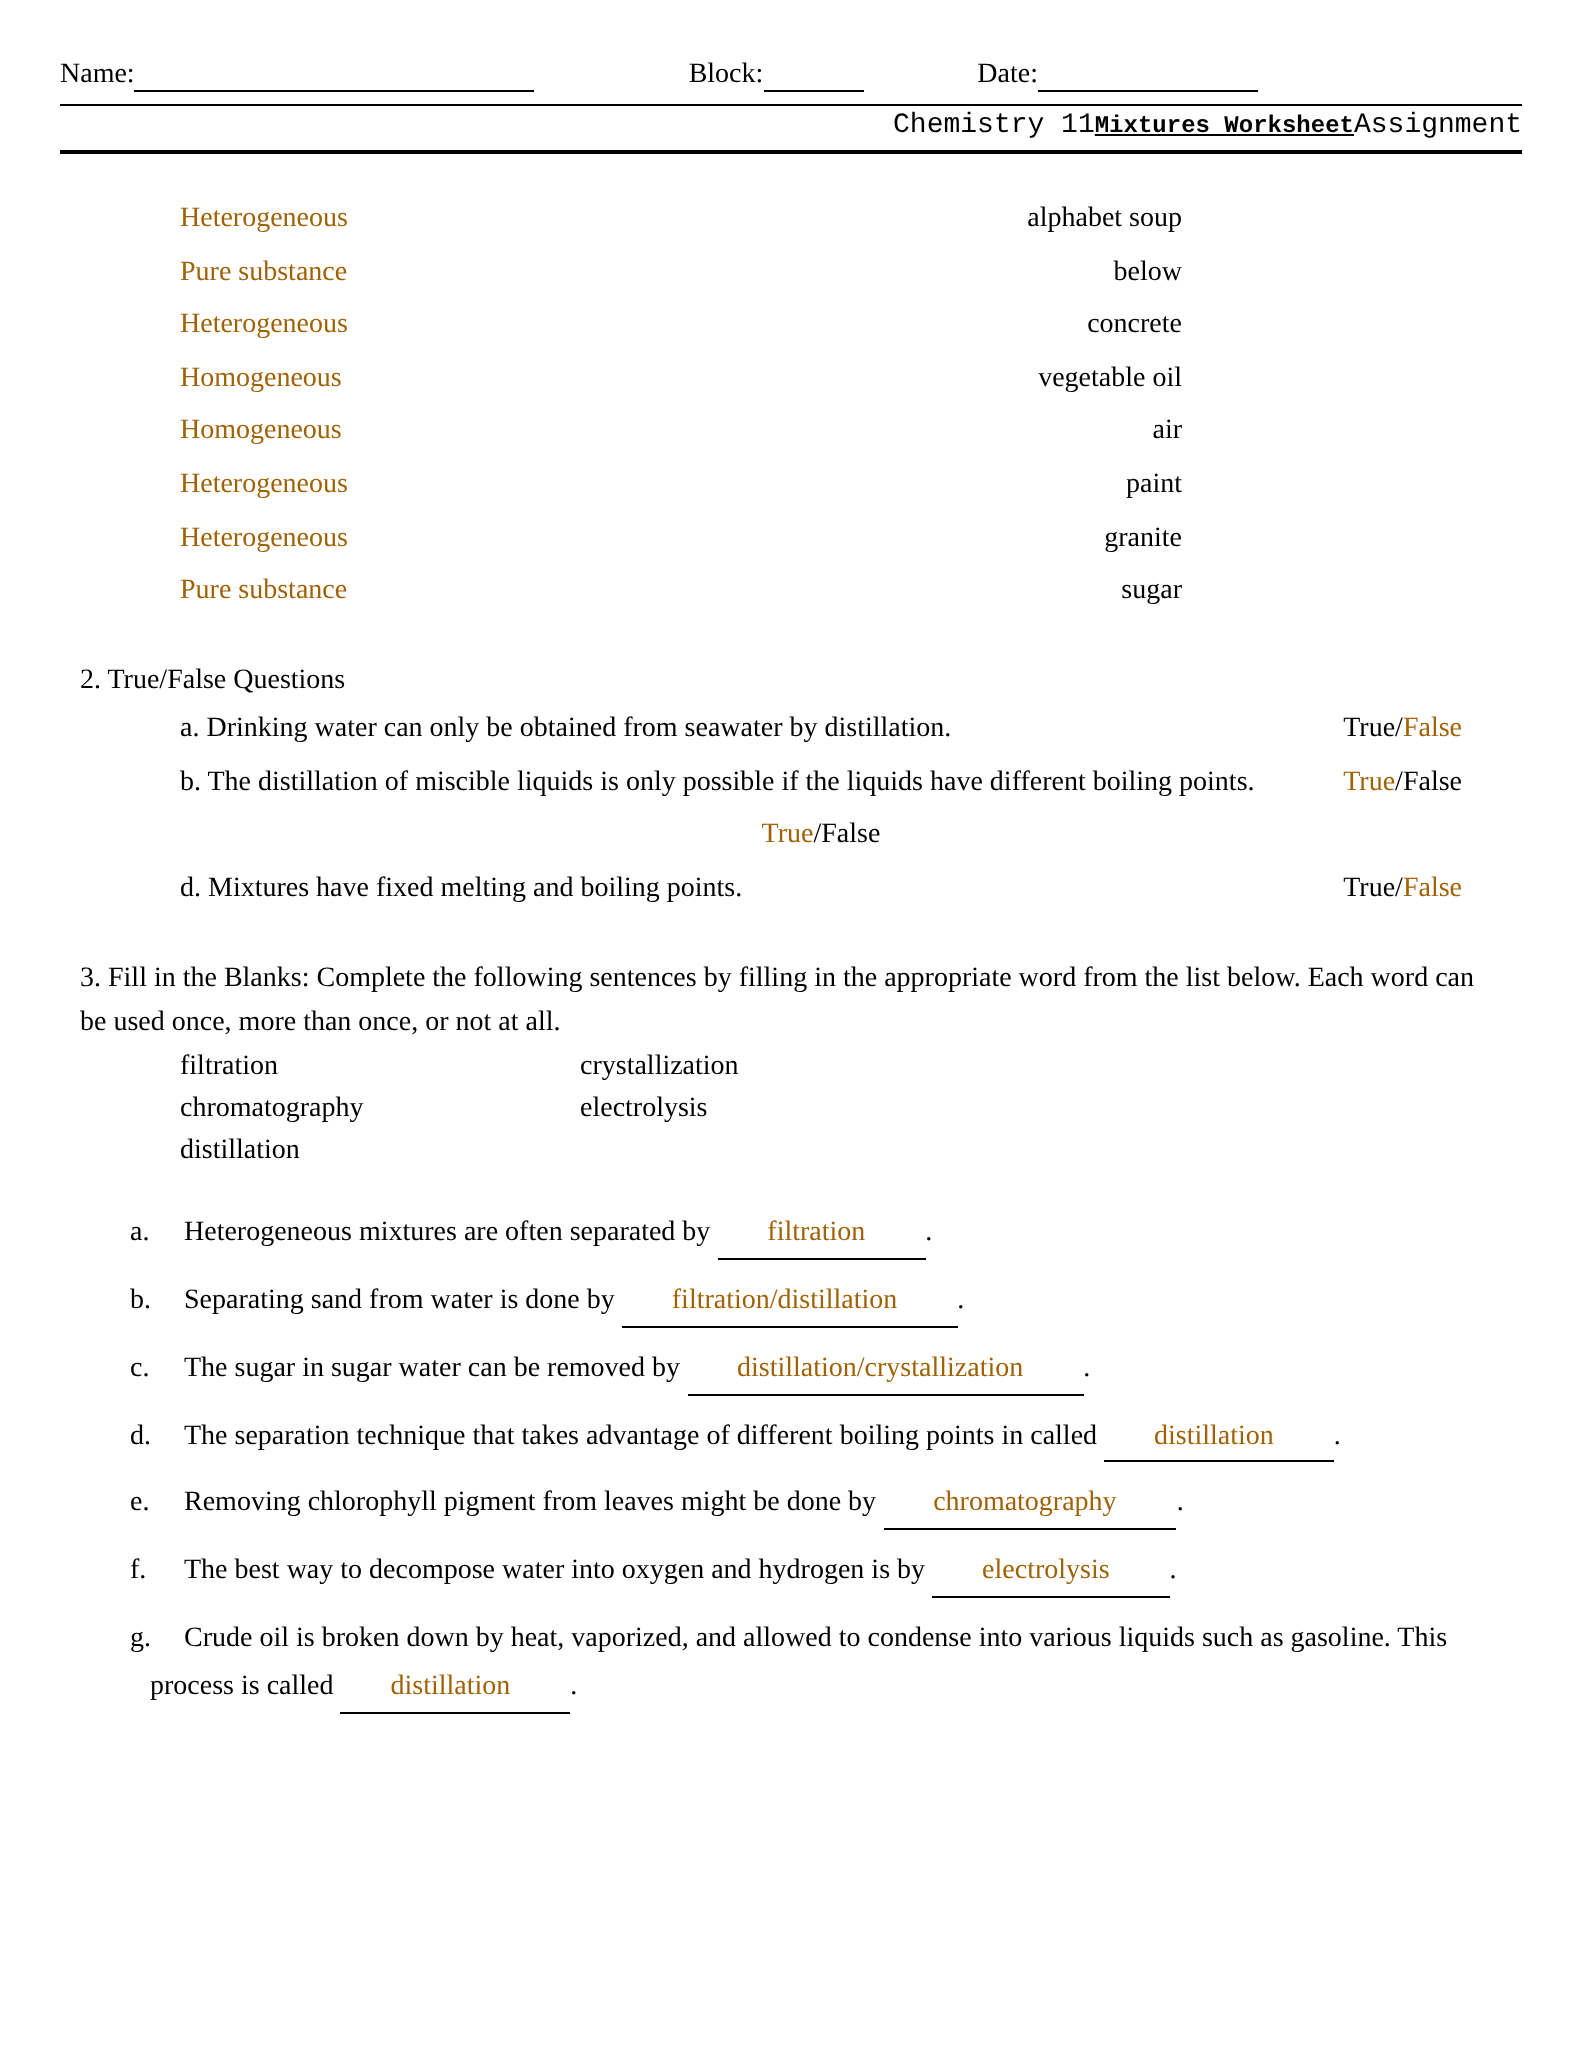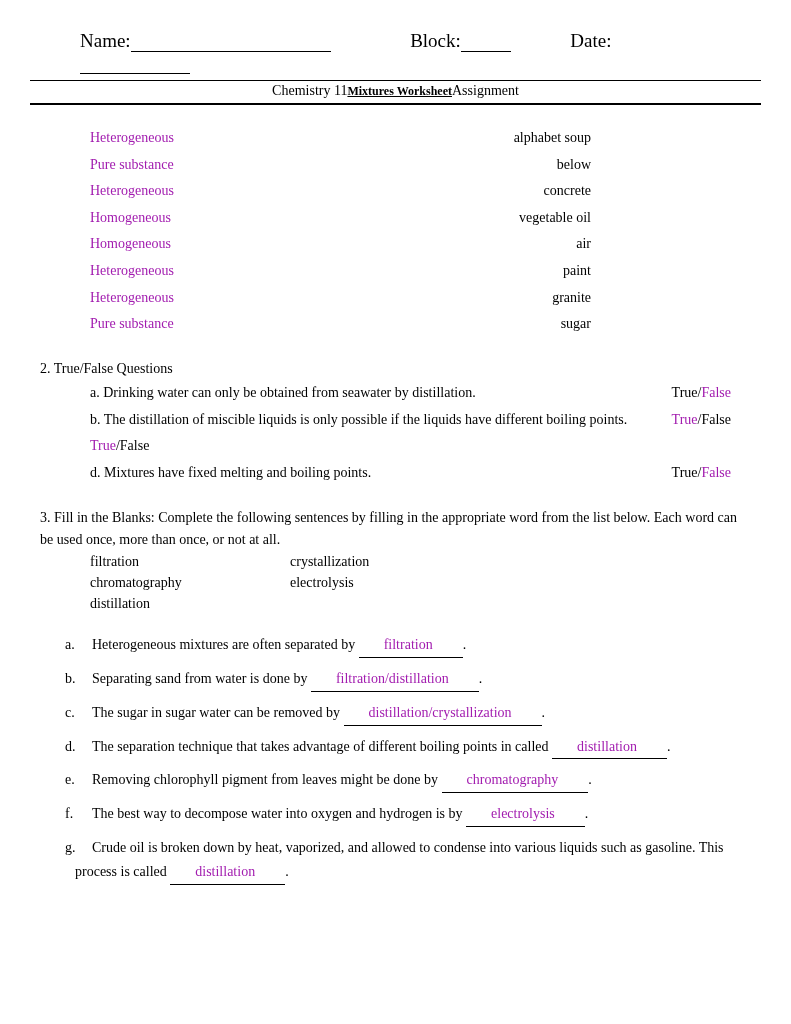--- a/index.html
+++ b/index.html
@@ -6,67 +6,67 @@
     margin: 0;
     font-family: "Times New Roman", Times, serif;
     font-size: 14px;
     color: #000;
     background: #fff;
     width: 791px;
     padding: 30px 30px 30px 30px;
     box-sizing: border-box;
   }
   .header-line {
-    margin-left: 50px;
     margin-right: 50px;
-    font-size: 19px;
+    font-size: 14px;
   }
   .blank-line {
     display: inline-block;
     border-bottom: 1px solid #000;
     vertical-align: bottom;
   }
   .hr-thin {
     border: none;
     border-top: 1px solid #000;
     margin: 6px 0 2px 0;
   }
   .hr-thick {
     border: none;
     border-top: 2px solid #000;
     margin: 4px 0 8px 0;
   }
   .title-row {
     display: flex;
-    justify-content: center;
+    justify-content: flex-end;
     align-items: baseline;
     font-size: 14px;
+    font-family: Liberation Mono, monospace;
   }
   .title-center {
     font-weight: bold;
     text-decoration: underline;
     font-size: 12px;
   }
   .section {
     margin: 20px 10px 0 10px;
     line-height: 1.6;
   }
   .red {
-    color: #a21caf;
+    color: #a16207;
   }
   .q1-row {
     display: flex;
     justify-content: space-between;
     padding-left: 50px;
     padding-right: 160px;
     line-height: 1.9;
   }
   .q2-row {
     display: flex;
-    justify-content: space-between;
+    justify-content: center;
     padding-left: 50px;
     padding-right: 20px;
     line-height: 1.9;
   }
   .q2-text {
     flex: 1;
     padding-right: 40px;
   }
   .q3-words {
     padding-left: 50px;

